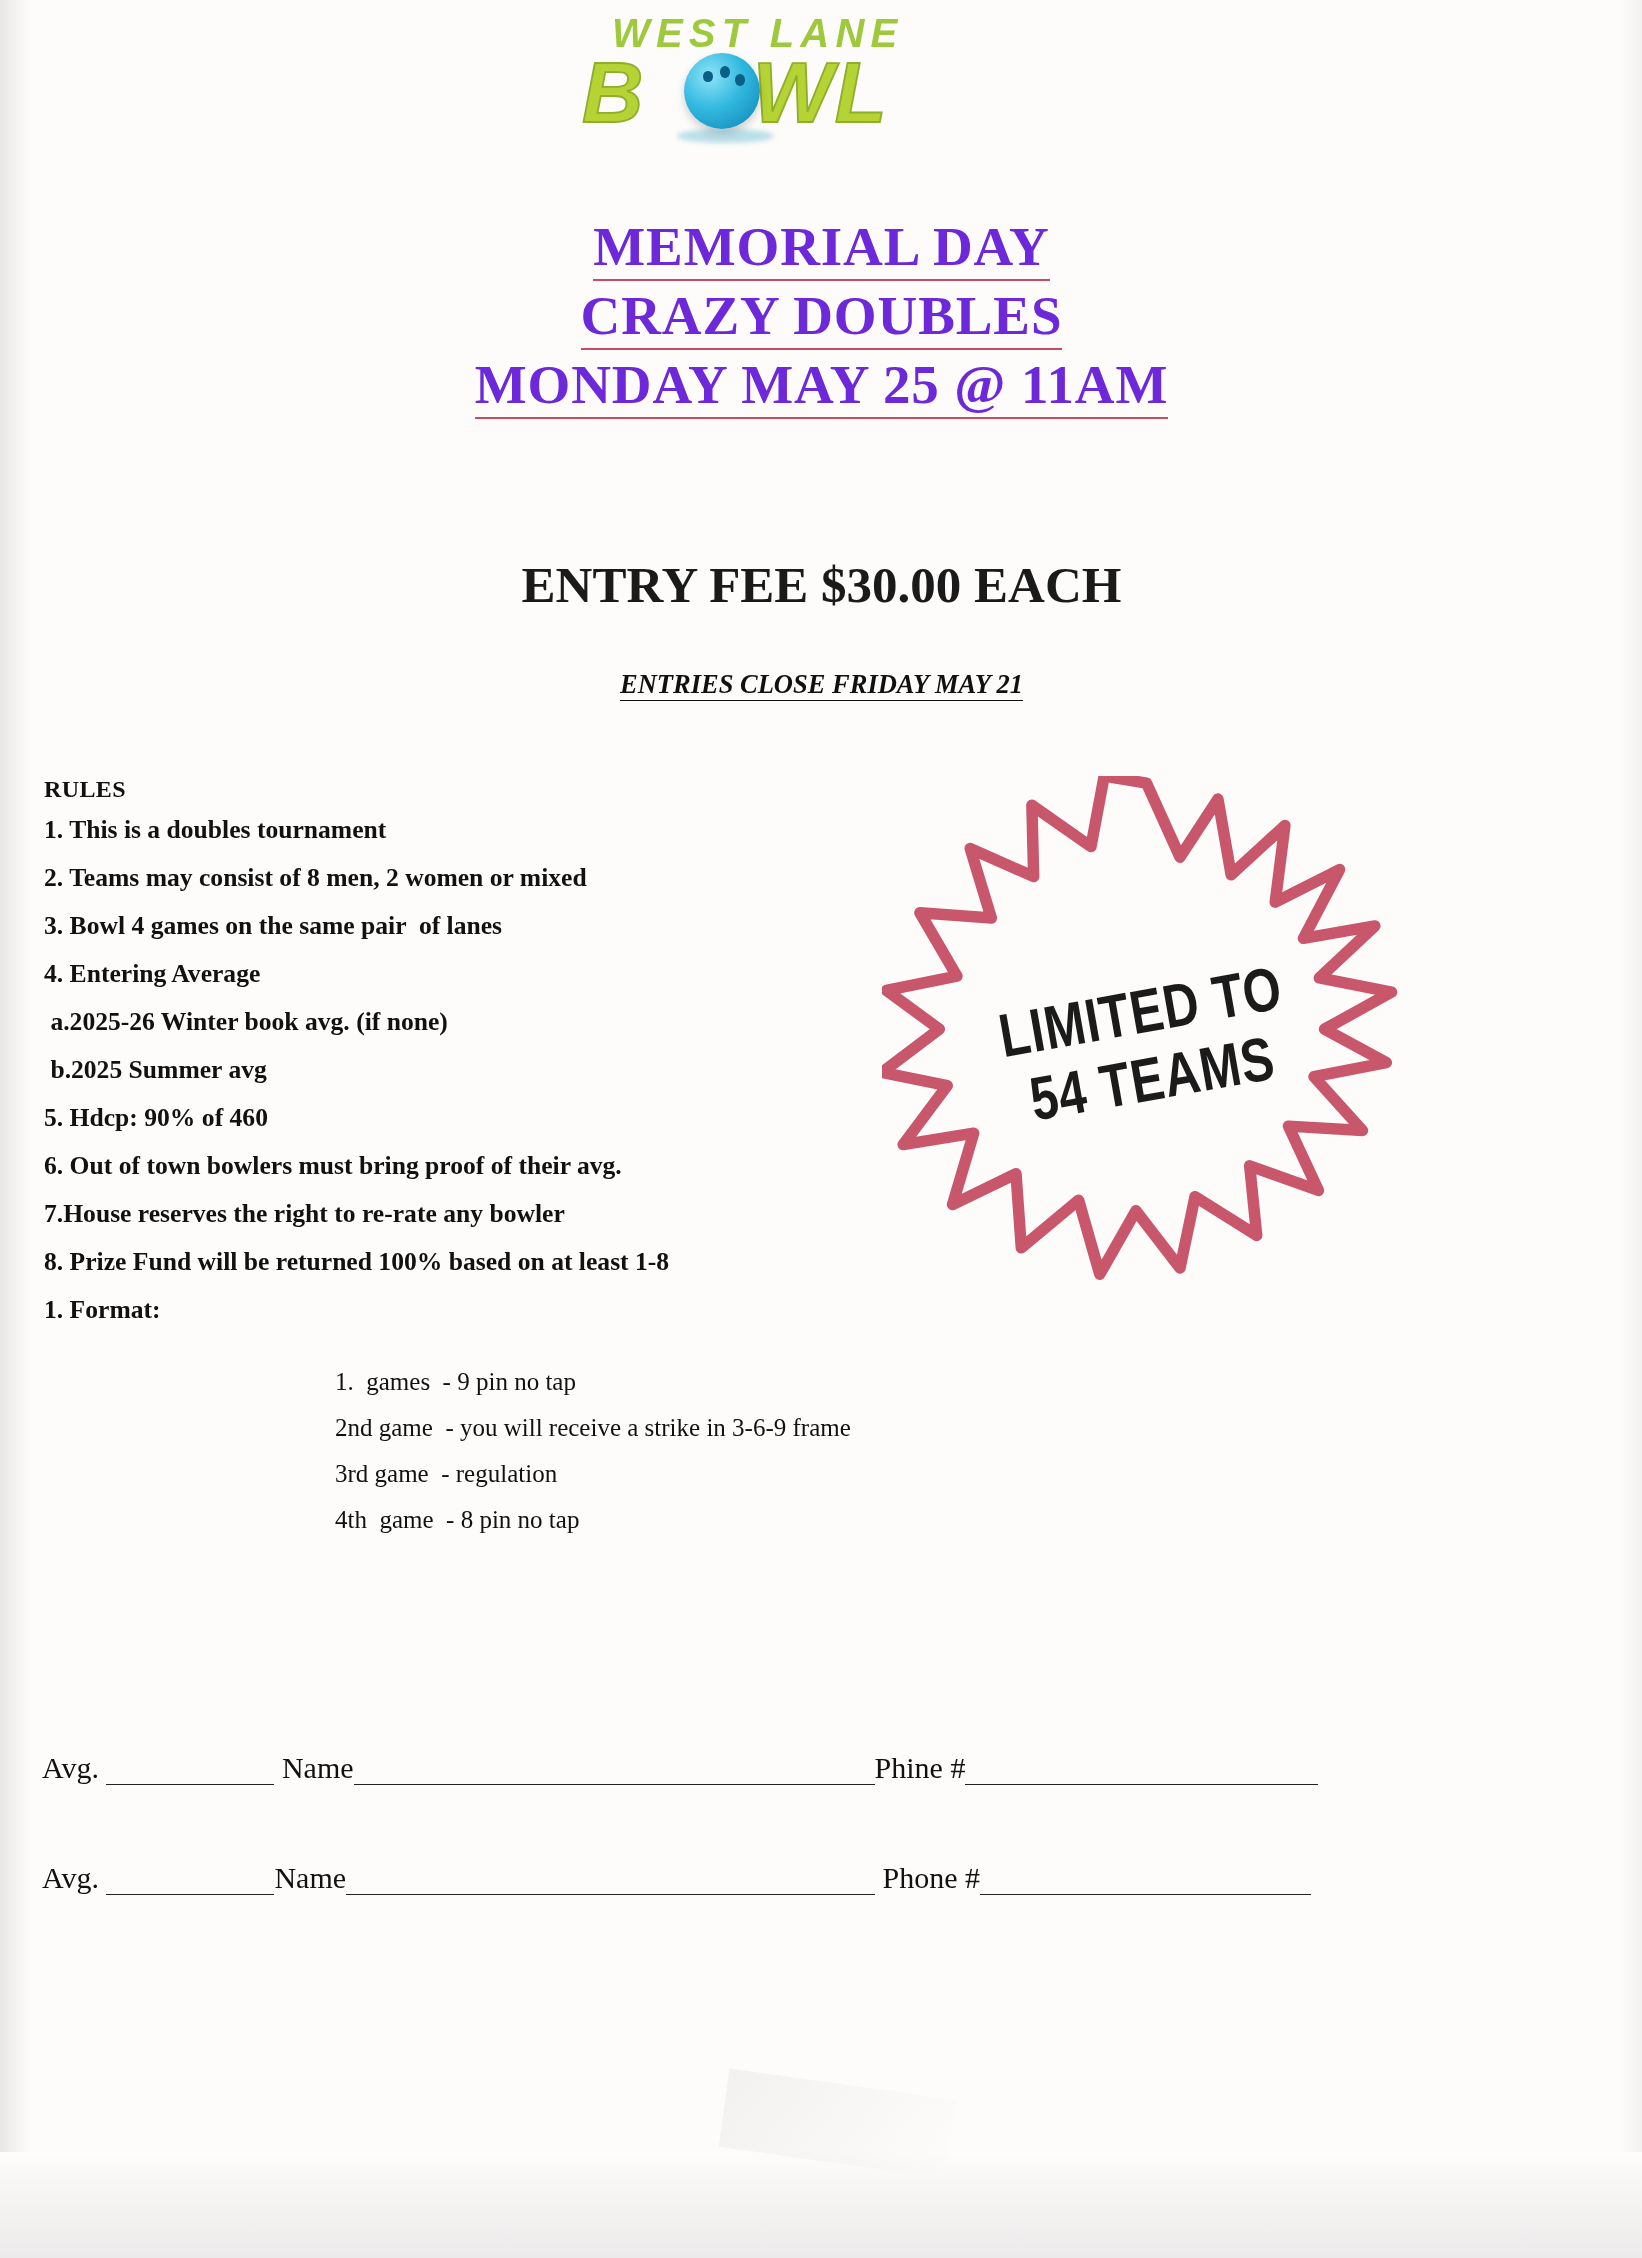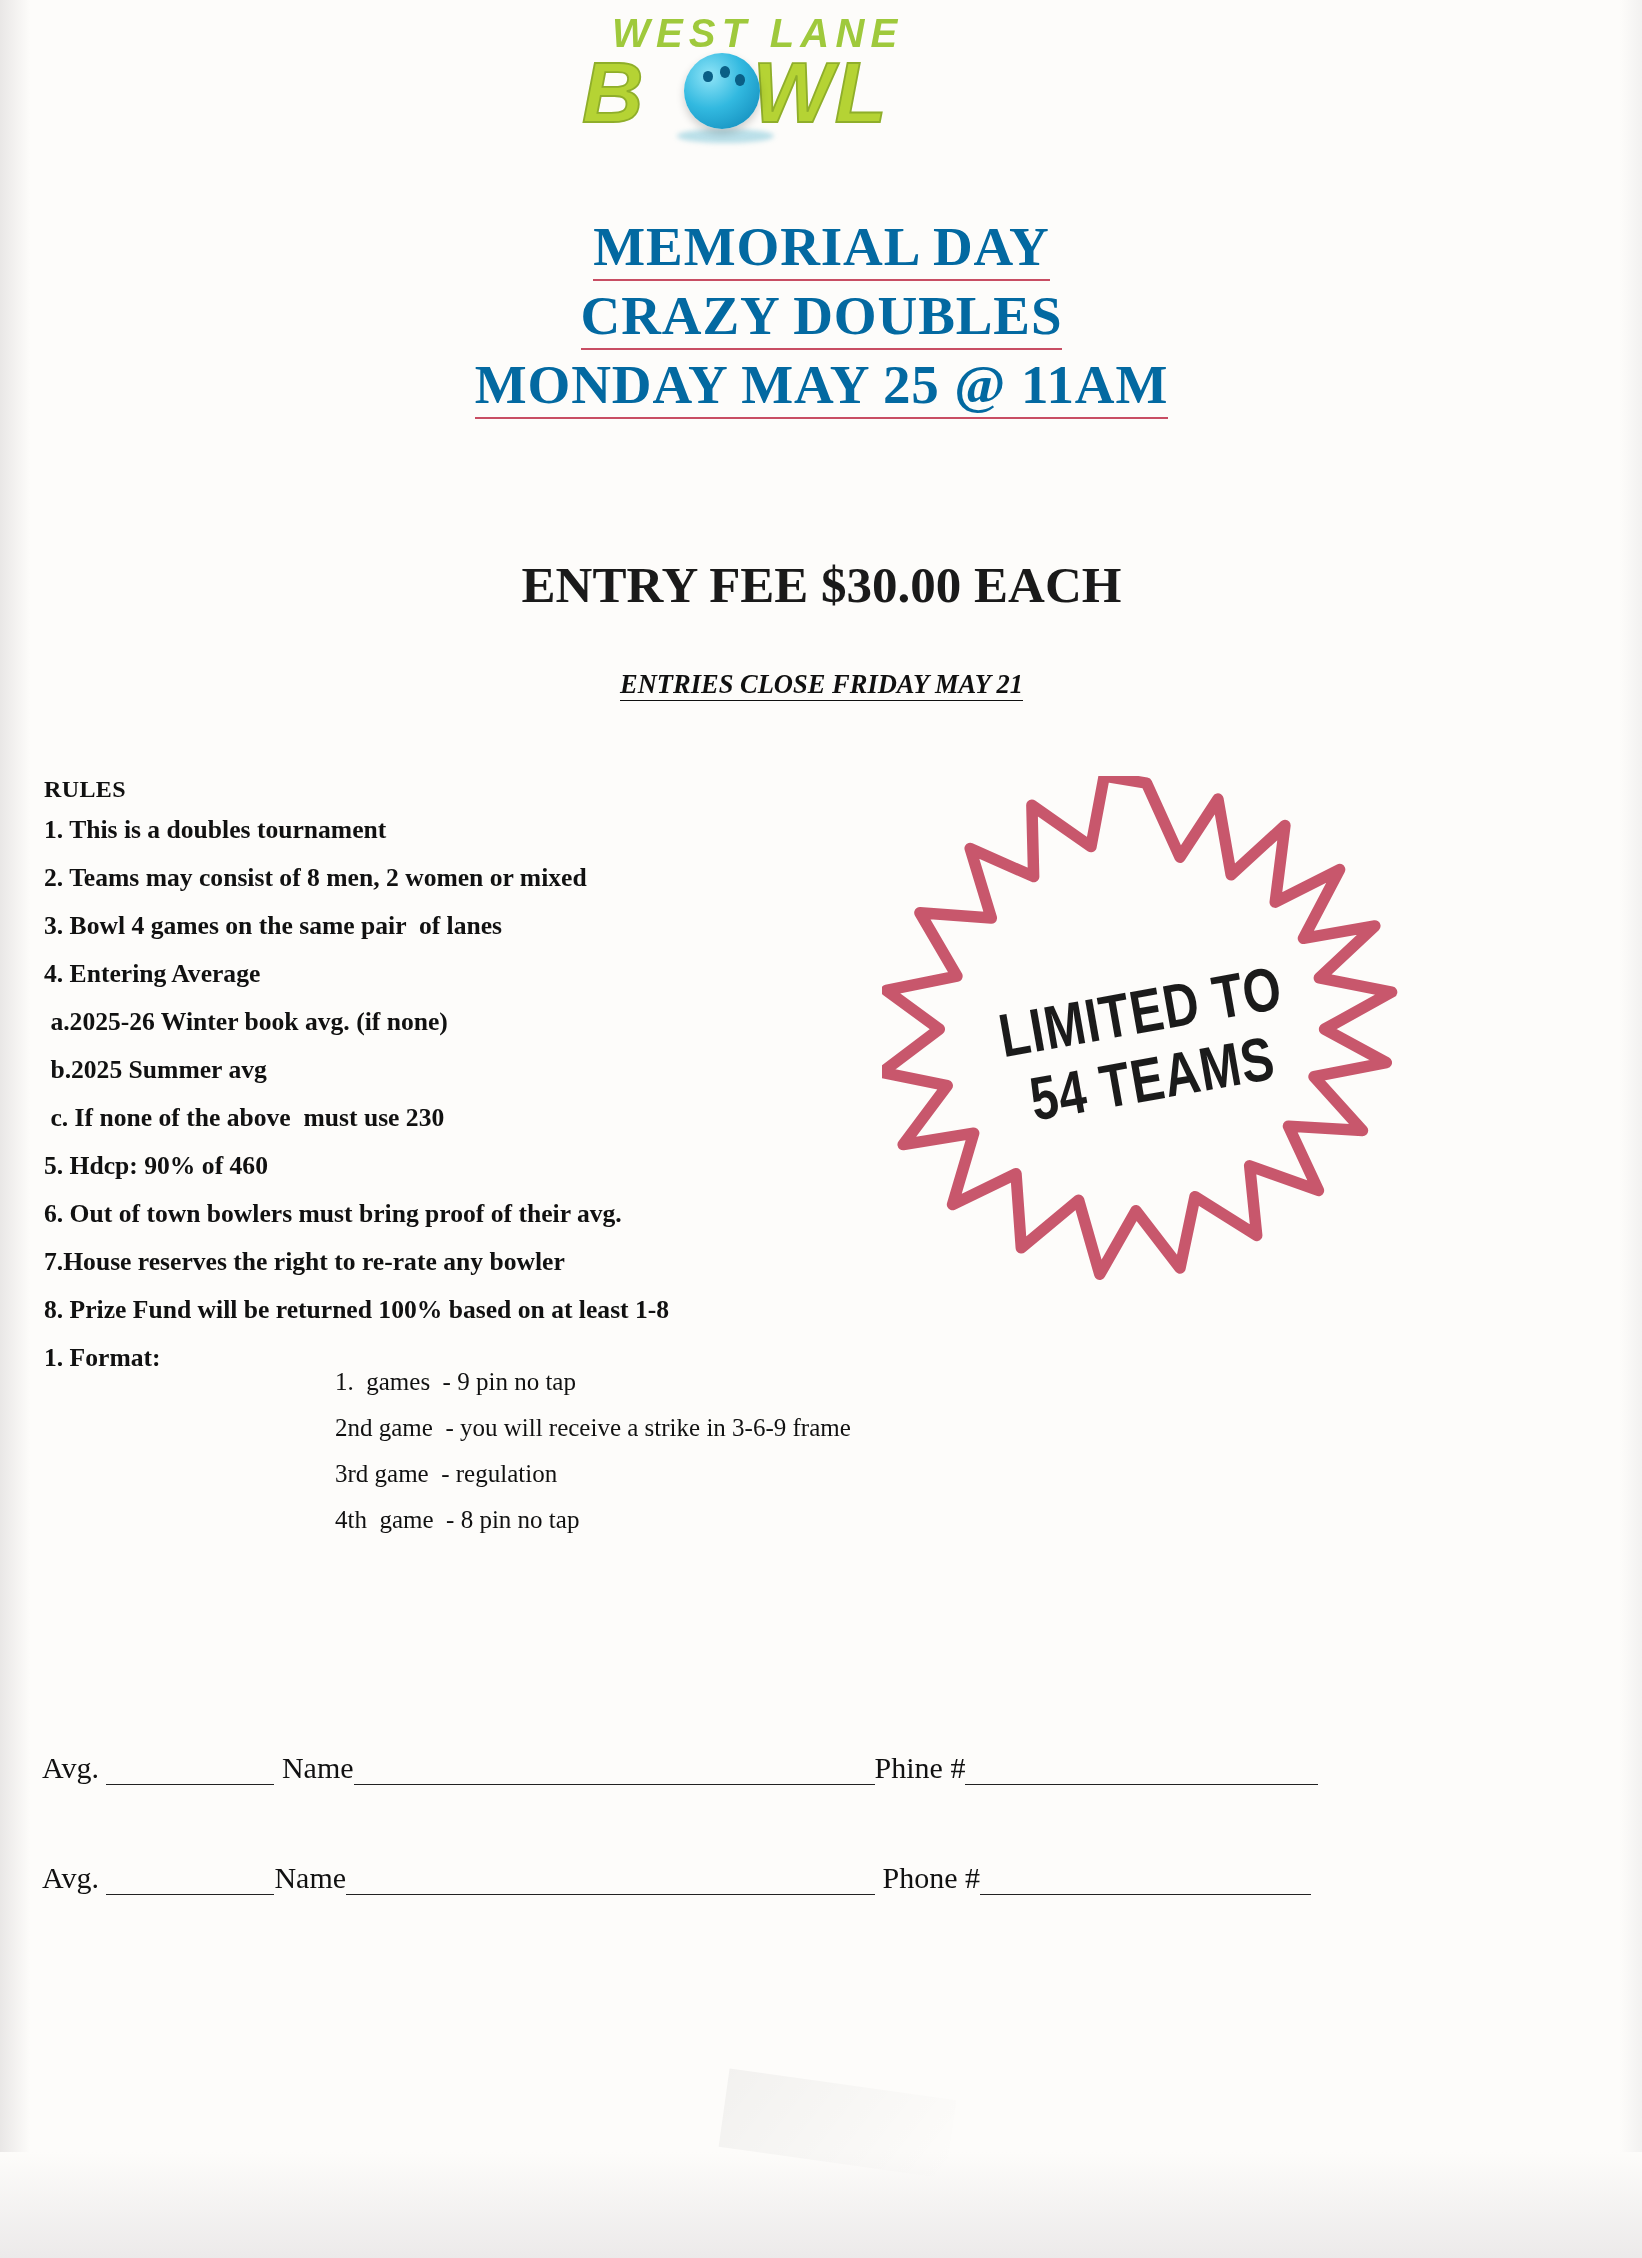--- a/index.html
+++ b/index.html
@@ -96,21 +96,21 @@
   }
 
   
   .title-block {
     position: absolute;
     left: 0; top: 212px;
     width: 1643px;
     text-align: center;
   }
   .title-line {
-    color: #0369a1;
+    color: #6d28d9;
     font-family: "Liberation Serif", serif;
     font-weight: bold;
     font-size: 55px;
     line-height: 69px;
     letter-spacing: 0.9px;
   }
   .title-line span {
     border-bottom: 2.6px solid #c84d63;
     padding-bottom: 1.8px;
   }
@@ -269,21 +269,20 @@
   <div class="entries-close"><span>ENTRIES CLOSE FRIDAY MAY 21</span></div>
 
   <div class="rules">
     <div class="rules-head">RULES</div>
     <div class="rule">1. This is a doubles tournament</div>
     <div class="rule">2. Teams may consist of 8 men, 2 women or mixed</div>
     <div class="rule">3. Bowl 4 games on the same pair  of lanes</div>
     <div class="rule">4. Entering Average</div>
     <div class="rule"> a.2025-26 Winter book avg. (if none)</div>
     <div class="rule"> b.2025 Summer avg</div>
-    <div class="rule"> c. If none of the above  must use 230</div>
     <div class="rule">5. Hdcp: 90% of 460</div>
     <div class="rule">6. Out of town bowlers must bring proof of their avg.</div>
     <div class="rule">7.House reserves the right to re-rate any bowler</div>
     <div class="rule">8. Prize Fund will be returned 100% based on at least 1-8</div>
     <div class="rule">1. Format:</div>
   </div>
 
   <div class="format-lines">
     <div class="format-line">1.  games  - 9 pin no tap</div>
     <div class="format-line">2nd game  - you will receive a strike in 3-6-9 frame</div>

